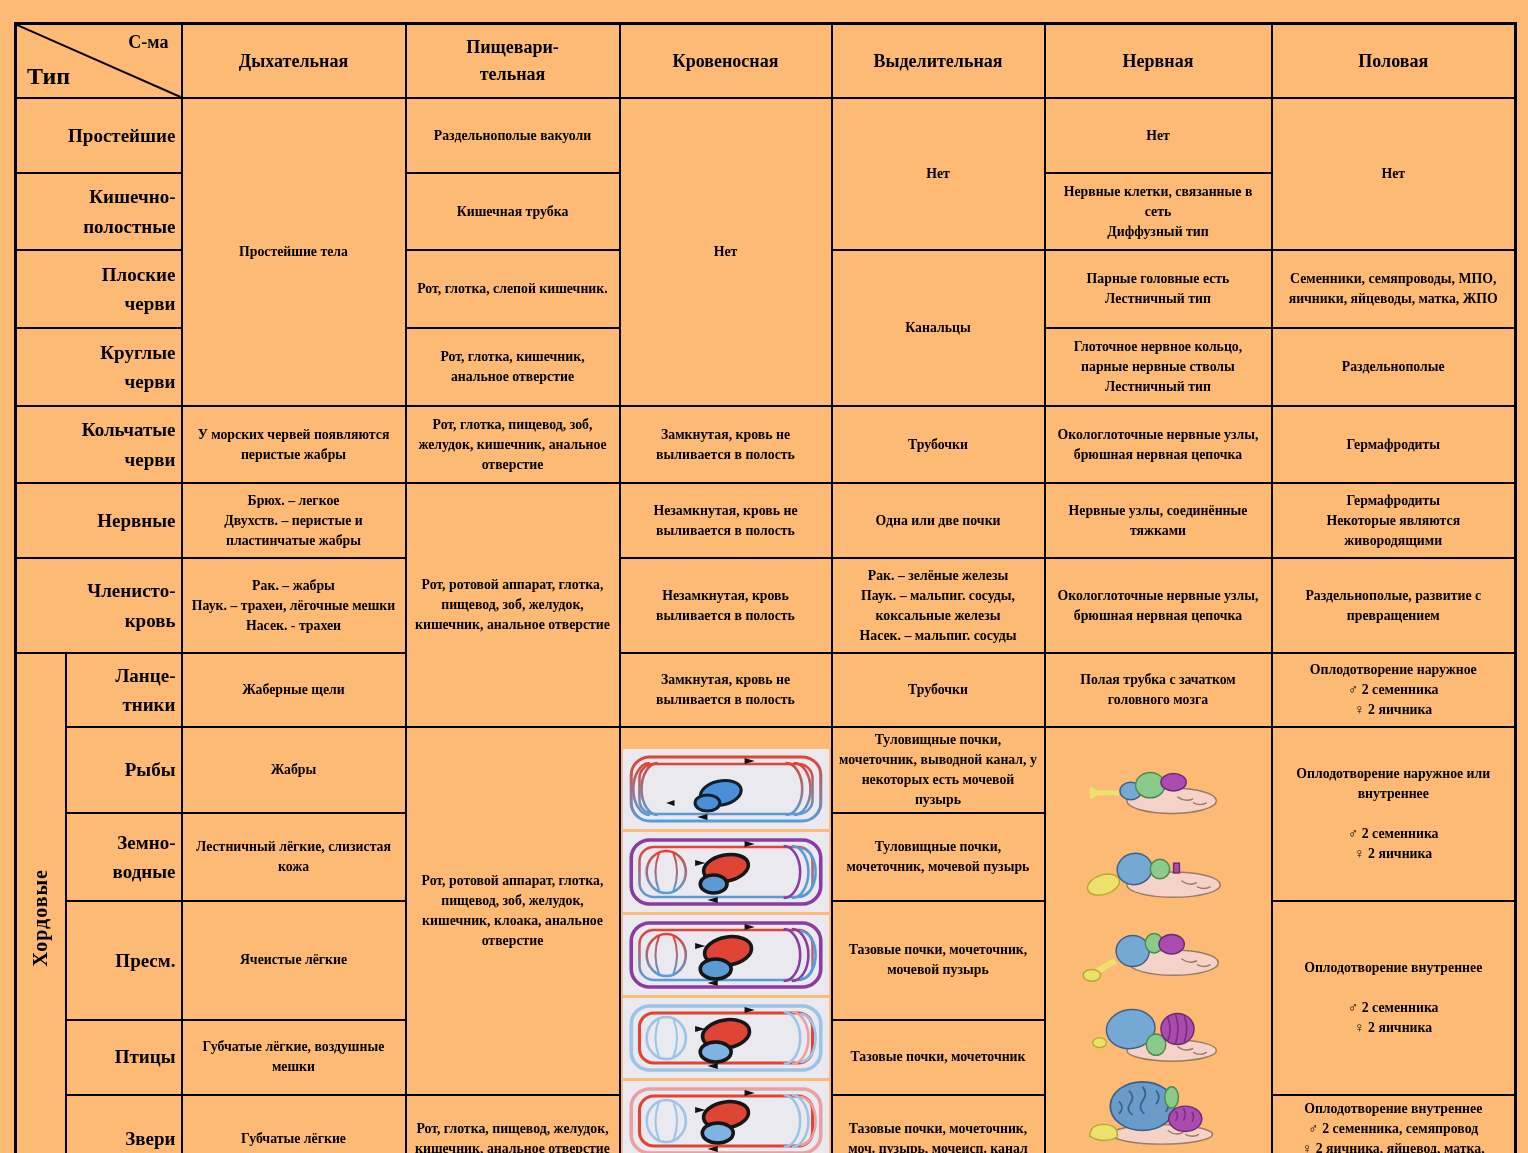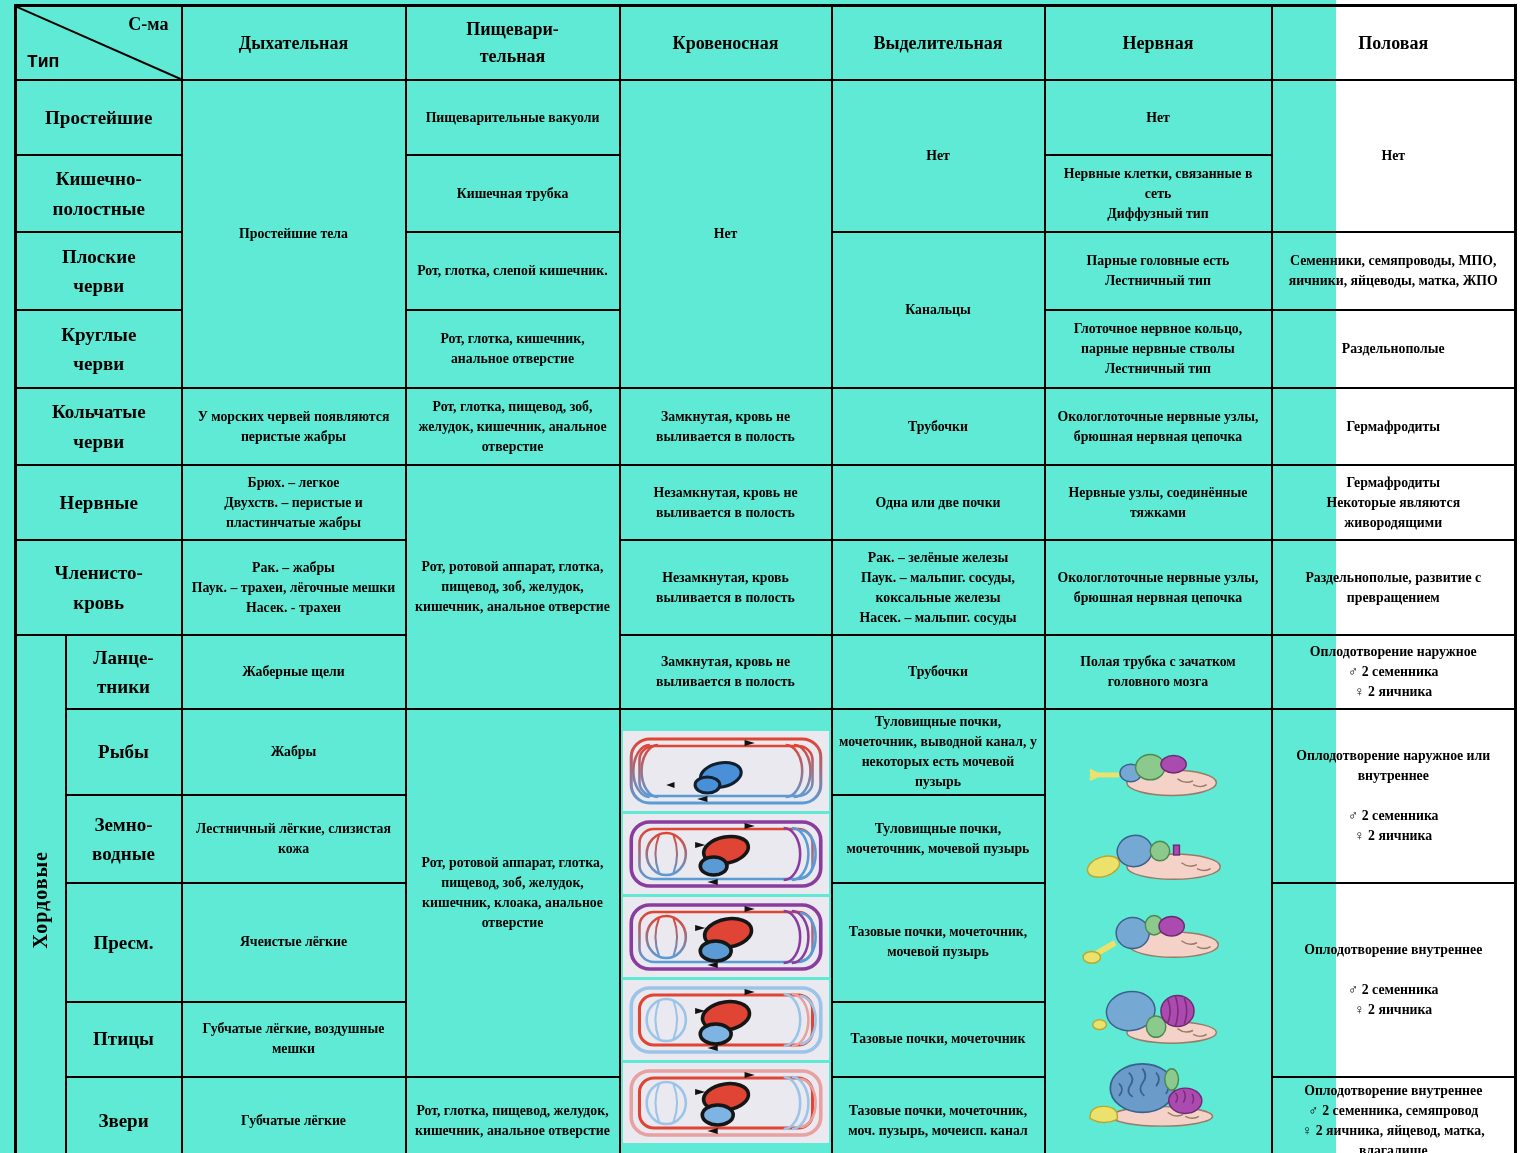--- a/index.html
+++ b/index.html
@@ -1,28 +1,28 @@
 <!DOCTYPE html>
 <html><head>
 <meta charset="utf-8">
 <style>
   html,body{margin:0;padding:0;background:#fff;}
-  .page{width:1336px;height:1153px;background:#5eead4;box-sizing:border-box;padding:4px 0 0 14px;font-family:"Liberation Serif","DejaVu Serif",serif;}
+  .page{width:1528px;height:1153px;background:#fdba74;box-sizing:border-box;padding:22px 0 0 14px;font-family:"Liberation Serif","DejaVu Serif",serif;}
   table.main{border-collapse:collapse;table-layout:fixed;width:1500px;}
   td{border:2px solid #000;text-align:center;vertical-align:middle;font-weight:bold;
      white-space:pre-line;padding:2px 5px;box-sizing:border-box;color:#000;}
   table.main{border:3px solid #000;}
   td.hdr{font-size:18px;line-height:1.5;}
-  td.typ{font-size:19px;line-height:1.55;}
+  td.typ{font-size:19px;line-height:1.55;text-align:right;}
   td.cell{font-size:13.8px;line-height:1.45;}
   td.imgcell{padding:0;vertical-align:top;}
   .corner{position:relative;padding:0;}
   .corner svg.diag{position:absolute;left:0;top:0;width:100%;height:100%;}
   .corner .c-top{position:absolute;top:7px;right:12px;font-size:18px;}
-  .corner .c-bot{position:absolute;bottom:7px;left:10px;font-size:18px;font-family:Liberation Mono, monospace;}
+  .corner .c-bot{position:absolute;bottom:7px;left:10px;font-size:24px;}
   .vgroup{writing-mode:vertical-rl;transform:rotate(180deg);margin:0 auto;font-size:20px;letter-spacing:1px;}
   .stack{display:flex;flex-direction:column;gap:3px;padding:3px 2px;align-items:center;}
   .stack svg{display:block;}
   .brainstack{display:flex;flex-direction:column;gap:6px;padding:8px 0;align-items:center;}
 </style>
 </head>
 <body>
 
 <div class="page">
 <table class="main">
@@ -51,21 +51,21 @@
 тельная</td>
   <td class="hdr">Кровеносная</td>
   <td class="hdr">Выделительная</td>
   <td class="hdr">Нервная</td>
   <td class="hdr">Половая</td>
 </tr>
 
 <tr style="height:75px">
   <td class="typ" colspan="2">Простейшие</td>
   <td class="cell" rowspan="4">Простейшие тела</td>
-  <td class="cell">Пищеварительные вакуоли</td>
+  <td class="cell">Раздельнополые вакуоли</td>
   <td class="cell" rowspan="4">Нет</td>
   <td class="cell" rowspan="2">Нет</td>
   <td class="cell">Нет</td>
   <td class="cell" rowspan="2">Нет</td>
 </tr>
 
 <tr style="height:77px">
   <td class="typ" colspan="2">Кишечно-
 полостные</td>
   <td class="cell">Кишечная трубка</td>

